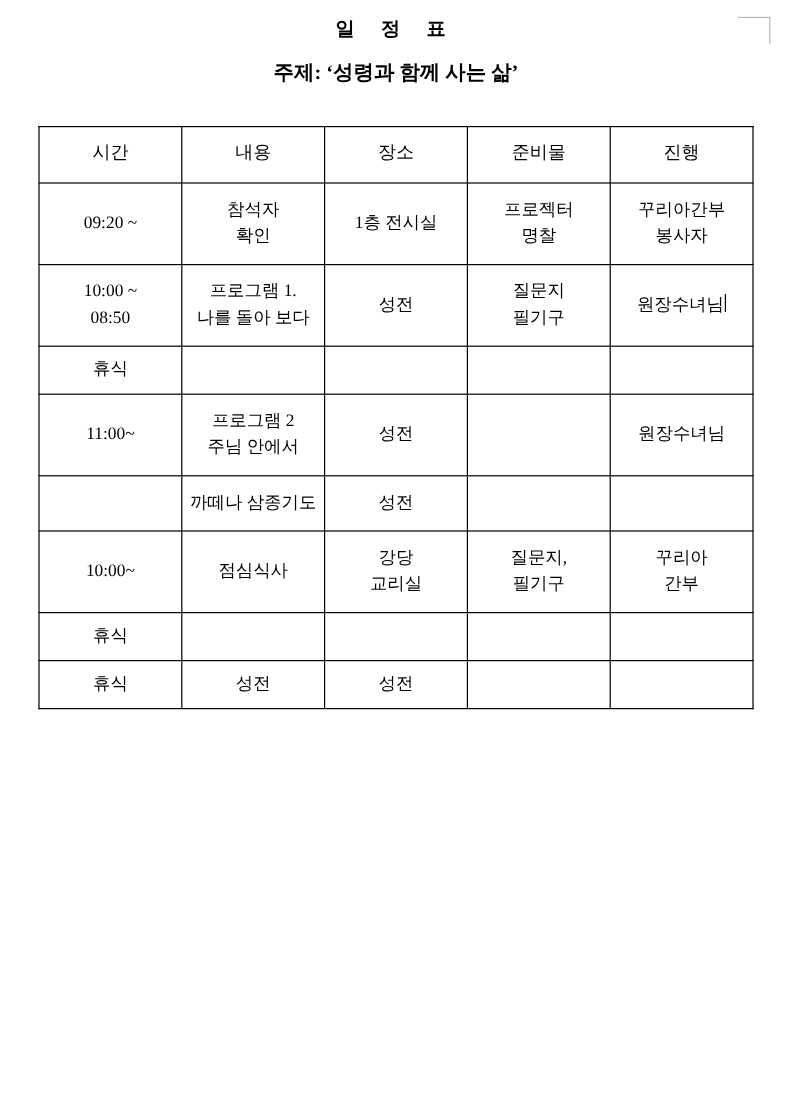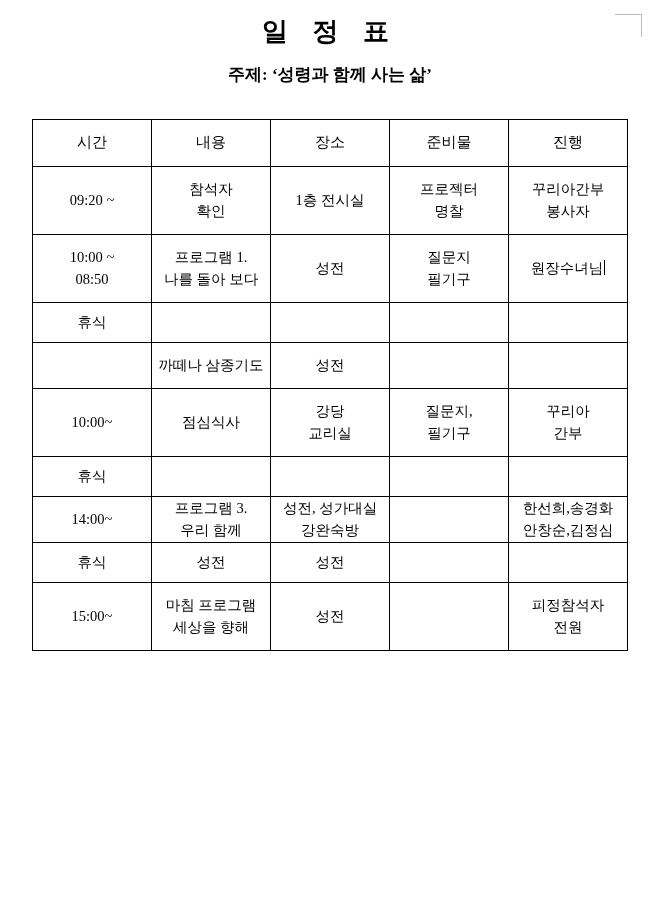--- a/index.html
+++ b/index.html
@@ -25,21 +25,21 @@
     position: absolute;
     width: 26px;
     height: 22px;
     border-top: 1px solid #b9b9b9;
     border-right: 1px solid #b9b9b9;
     top: 0;
     right: 18px;
   }
   .doc-title {
     text-align: center;
-    font-size: 26px;
+    font-size: 16px;
     font-weight: bold;
     letter-spacing: 9px;
     margin-top: 14px;
     font-family: "Liberation Serif", "DejaVu Serif", serif;
   }
   .doc-subtitle {
     text-align: center;
     font-size: 17px;
     font-weight: bold;
     margin-top: 14px;
@@ -154,20 +154,38 @@
           <td class="c-place cell-lines">
             <span></span>
           </td>
           <td class="c-prep cell-lines">
             <span></span>
           </td>
           <td class="c-lead cell-lines">
             <span></span>
           </td>
         </tr>
+        <tr class="r-tall">
+          <td class="c-time cell-lines">
+            <span>11:00~</span>
+          </td>
+          <td class="c-content cell-lines">
+            <span>프로그램 2</span>
+            <span>주님 안에서</span>
+          </td>
+          <td class="c-place cell-lines">
+            <span>성전</span>
+          </td>
+          <td class="c-prep cell-lines">
+            <span></span>
+          </td>
+          <td class="c-lead cell-lines">
+            <span>원장수녀님</span>
+          </td>
+        </tr>
         <tr class="r-mid">
           <td class="c-time cell-lines">
             <span></span>
           </td>
           <td class="c-content cell-lines">
             <span>까떼나 삼종기도</span>
           </td>
           <td class="c-place cell-lines">
             <span>성전</span>
           </td>
@@ -208,72 +226,33 @@
           <td class="c-place cell-lines">
             <span></span>
           </td>
           <td class="c-prep cell-lines">
             <span></span>
           </td>
           <td class="c-lead cell-lines">
             <span></span>
           </td>
         </tr>
-        <tr class="r-mid">
-          <td class="c-time cell-lines">
-            <span>14:00~</span>
-          </td>
-          <td class="c-content cell-lines">
-            <span>프로그램 3.</span>
-            <span>우리 함께</span>
-          </td>
-          <td class="c-place cell-lines">
-            <span>성전, 성가대실</span>
-            <span>강완숙방</span>
-          </td>
-          <td class="c-prep cell-lines">
-            <span></span>
-          </td>
-          <td class="c-lead cell-lines">
-            <span>한선희,송경화</span>
-            <span>안창순,김정심</span>
-          </td>
-        </tr>
         <tr class="r-short">
           <td class="c-time cell-lines">
             <span>휴식</span>
           </td>
           <td class="c-content cell-lines">
             <span>성전</span>
           </td>
           <td class="c-place cell-lines">
             <span>성전</span>
           </td>
           <td class="c-prep cell-lines">
             <span></span>
           </td>
           <td class="c-lead cell-lines">
             <span></span>
-          </td>
-        </tr>
-        <tr class="r-tall">
-          <td class="c-time cell-lines">
-            <span>15:00~</span>
-          </td>
-          <td class="c-content cell-lines">
-            <span>마침 프로그램</span>
-            <span>세상을 향해</span>
-          </td>
-          <td class="c-place cell-lines">
-            <span>성전</span>
-          </td>
-          <td class="c-prep cell-lines">
-            <span></span>
-          </td>
-          <td class="c-lead cell-lines">
-            <span>피정참석자</span>
-            <span>전원</span>
           </td>
         </tr>
       </tbody>
   </table>
 
 </div>
 
 </body></html>

